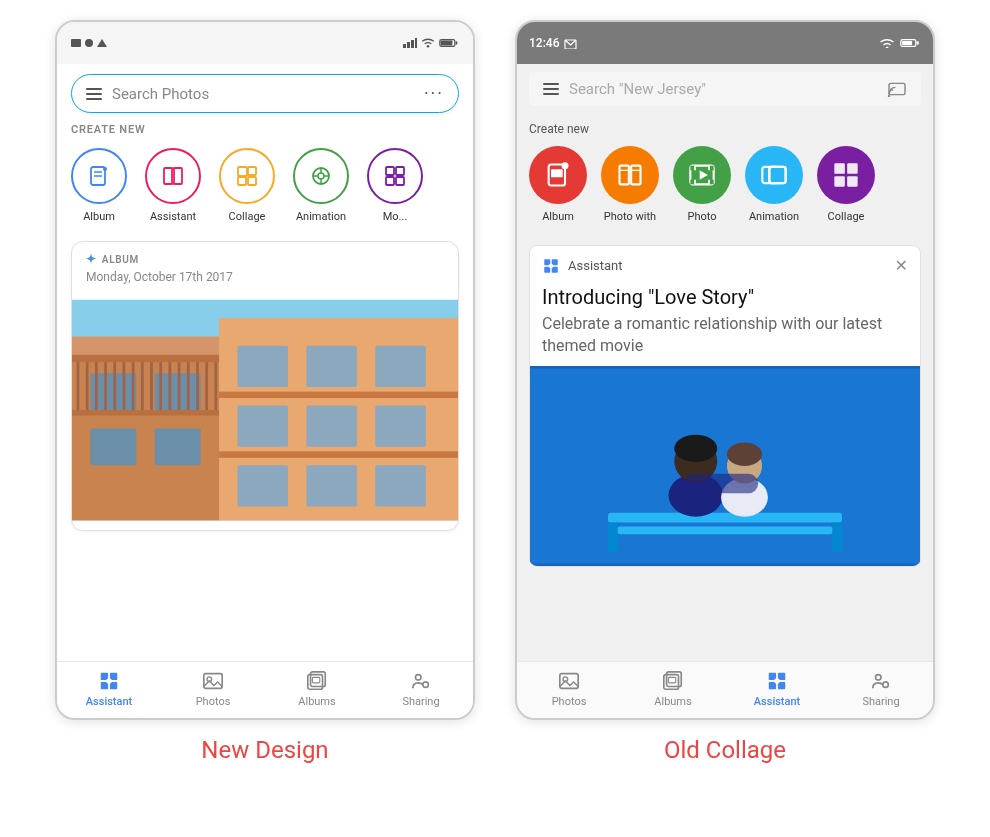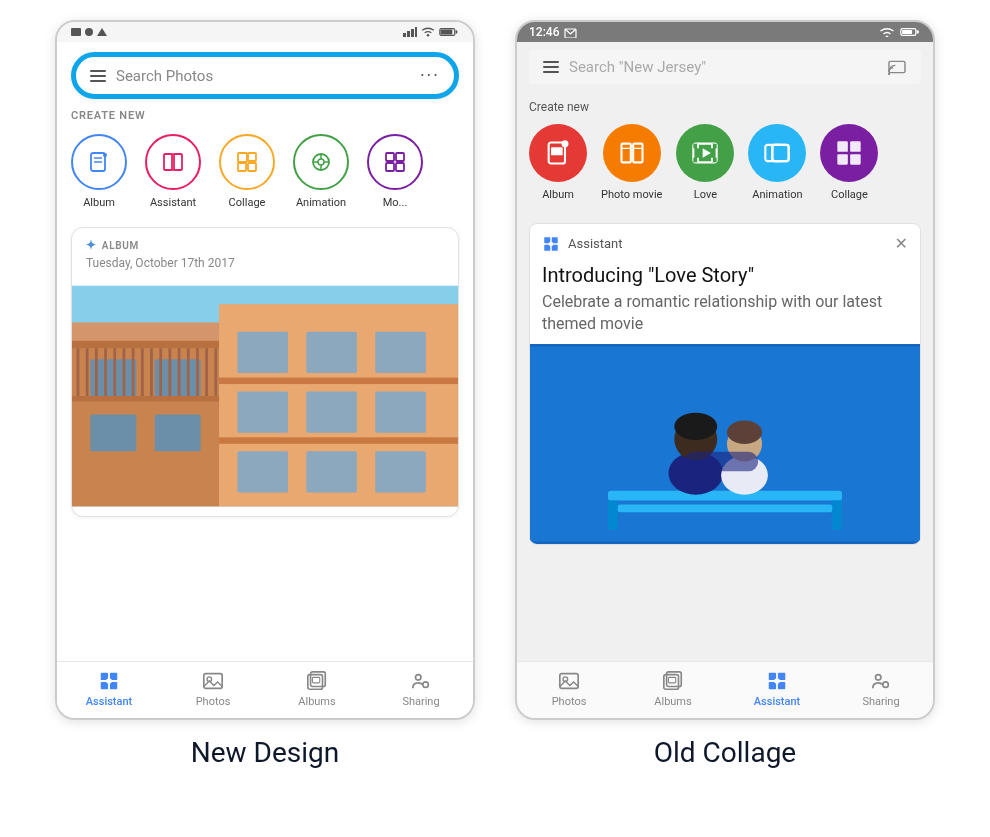--- a/index.html
+++ b/index.html
@@ -25,42 +25,42 @@
       width: 100%;
     }
 
     .phone-section {
       display: flex;
       flex-direction: column;
       align-items: center;
     }
 
     .phone-label {
-      font-size: 28px;
+      font-size: 24px;
       font-weight: 400;
       margin-top: 16px;
-      color: #0f172a;
+      color: #ef4444;
     }
 
     
     .phone-frame {
       width: 420px;
       height: 700px;
       border: 2px solid #ccc;
       border-radius: 20px;
       background: #f5f5f5;
       overflow: hidden;
       display: flex;
       flex-direction: column;
       box-shadow: 0 2px 12px rgba(0,0,0,0.12);
     }
 
     
     .status-bar {
-      height: 20px;
+      height: 42px;
       background: #f5f5f5;
       display: flex;
       align-items: center;
       justify-content: flex-end;
       padding: 0 14px;
       gap: 6px;
     }
     .status-bar-left {
       flex: 1;
       display: flex;
@@ -107,21 +107,21 @@
       flex-direction: column;
       overflow: hidden;
     }
 
     
     .search-bar {
       display: flex;
       align-items: center;
       margin: 10px 14px;
       background: #fff;
-      border: 5px solid #0ea5e9;
+      border: 1px solid #0ea5e9;
       border-radius: 24px;
       padding: 8px 14px;
       gap: 10px;
       box-shadow: 0 1px 4px rgba(0,0,0,0.08);
     }
     .hamburger-icon {
       display: flex;
       flex-direction: column;
       gap: 3px;
       cursor: pointer;
@@ -458,21 +458,21 @@
             </div>
           </div>
         </div>
 
         <div class="album-card">
           <div class="album-card-header">
             <div class="album-tag">
               <span class="album-tag-star">✦</span>
               <span>ALBUM</span>
             </div>
-            <div class="album-date">Tuesday, October 17th 2017</div>
+            <div class="album-date">Monday, October 17th 2017</div>
           </div>
           <div class="album-image">
             
             <svg width="100%" height="100%" viewBox="0 0 420 240" xmlns="http://www.w3.org/2000/svg">
 
               <rect width="420" height="240" fill="#87CEEB"></rect>
 
               <rect x="0" y="40" width="420" height="200" fill="#D4956A"></rect>
 
               <rect x="0" y="60" width="160" height="180" fill="#C8834F"></rect>
@@ -621,39 +621,39 @@
 
             <div class="create-item">
               <div class="create-item-circle filled" style="background:#F57C00; color:#fff; border:none; width:58px; height:58px;">
                 <svg width="28" height="28" viewBox="0 0 24 24">
                   <rect x="3" y="4" width="8" height="16" rx="1" stroke="#fff" stroke-width="1.8" fill="none"></rect>
                   <rect x="13" y="4" width="8" height="16" rx="1" stroke="#fff" stroke-width="1.8" fill="none"></rect>
                   <line x1="3" y1="8" x2="11" y2="8" stroke="#fff" stroke-width="1.2"></line>
                   <line x1="13" y1="8" x2="21" y2="8" stroke="#fff" stroke-width="1.2"></line>
                 </svg>
               </div>
-              <span class="create-item-label">Photo movie</span>
+              <span class="create-item-label">Photo with</span>
             </div>
 
             <div class="create-item">
               <div class="create-item-circle filled" style="background:#43A047; color:#fff; border:none; width:58px; height:58px;">
                 <svg width="28" height="28" viewBox="0 0 24 24">
                   <rect x="2" y="4" width="20" height="16" rx="2" stroke="#fff" stroke-width="1.8" fill="none"></rect>
                   <polygon points="10,8 17,12 10,16" fill="#fff"></polygon>
                   <rect x="2" y="4" width="4" height="4" fill="#43A047"></rect>
                   <rect x="18" y="4" width="4" height="4" fill="#43A047"></rect>
                   <rect x="2" y="16" width="4" height="4" fill="#43A047"></rect>
                   <rect x="18" y="16" width="4" height="4" fill="#43A047"></rect>
                   <line x1="6" y1="4" x2="6" y2="8" stroke="#fff" stroke-width="1.5"></line>
                   <line x1="18" y1="4" x2="18" y2="8" stroke="#fff" stroke-width="1.5"></line>
                   <line x1="6" y1="16" x2="6" y2="20" stroke="#fff" stroke-width="1.5"></line>
                   <line x1="18" y1="16" x2="18" y2="20" stroke="#fff" stroke-width="1.5"></line>
                 </svg>
               </div>
-              <span class="create-item-label">Love</span>
+              <span class="create-item-label">Photo</span>
             </div>
 
             <div class="create-item">
               <div class="create-item-circle filled" style="background:#29B6F6; color:#fff; border:none; width:58px; height:58px;">
                 <svg width="28" height="28" viewBox="0 0 24 24">
                   <rect x="2" y="5" width="14" height="14" rx="2" stroke="#fff" stroke-width="1.8" fill="none"></rect>
                   <rect x="8" y="5" width="14" height="14" rx="2" fill="#29B6F6" stroke="#fff" stroke-width="1.8"></rect>
                   <rect x="8" y="5" width="14" height="14" rx="2" stroke="#fff" stroke-width="1.8" fill="none"></rect>
                 </svg>
               </div>

